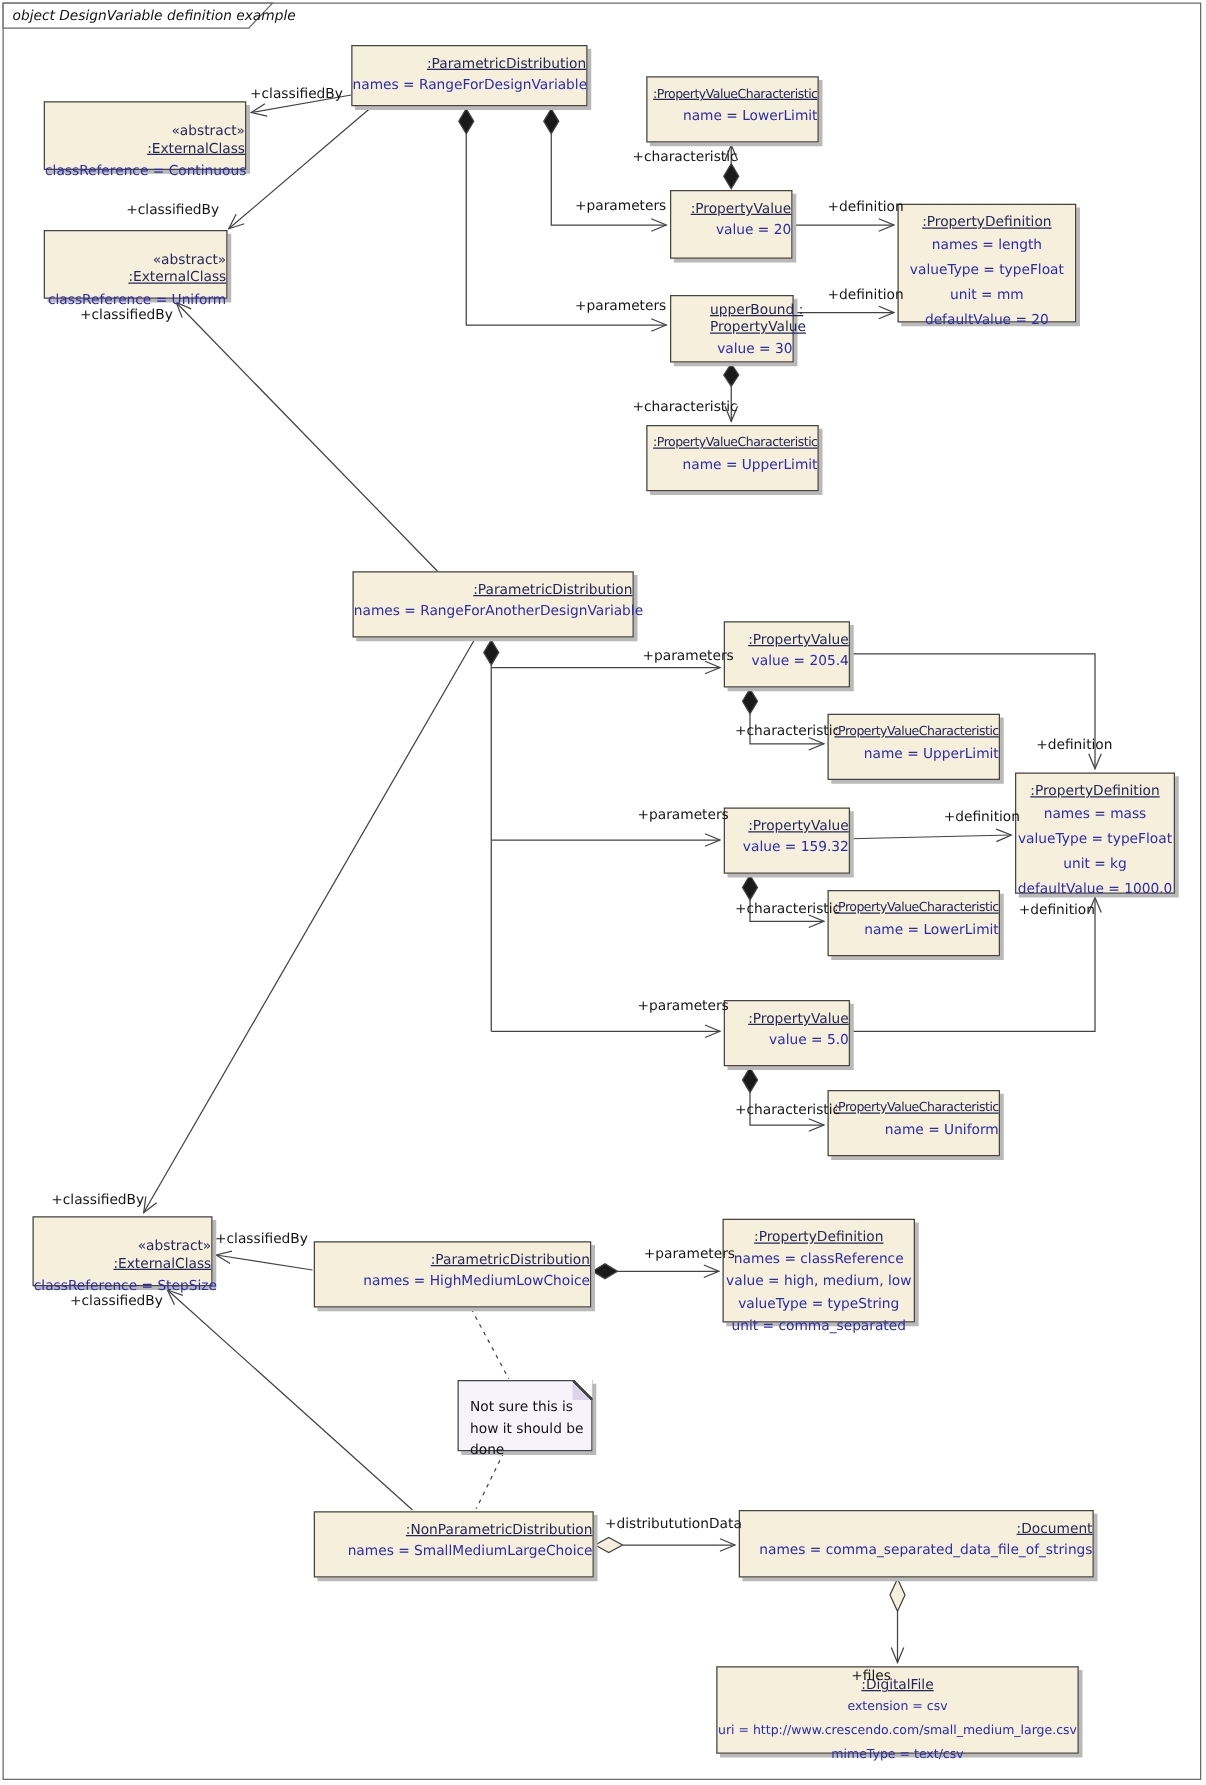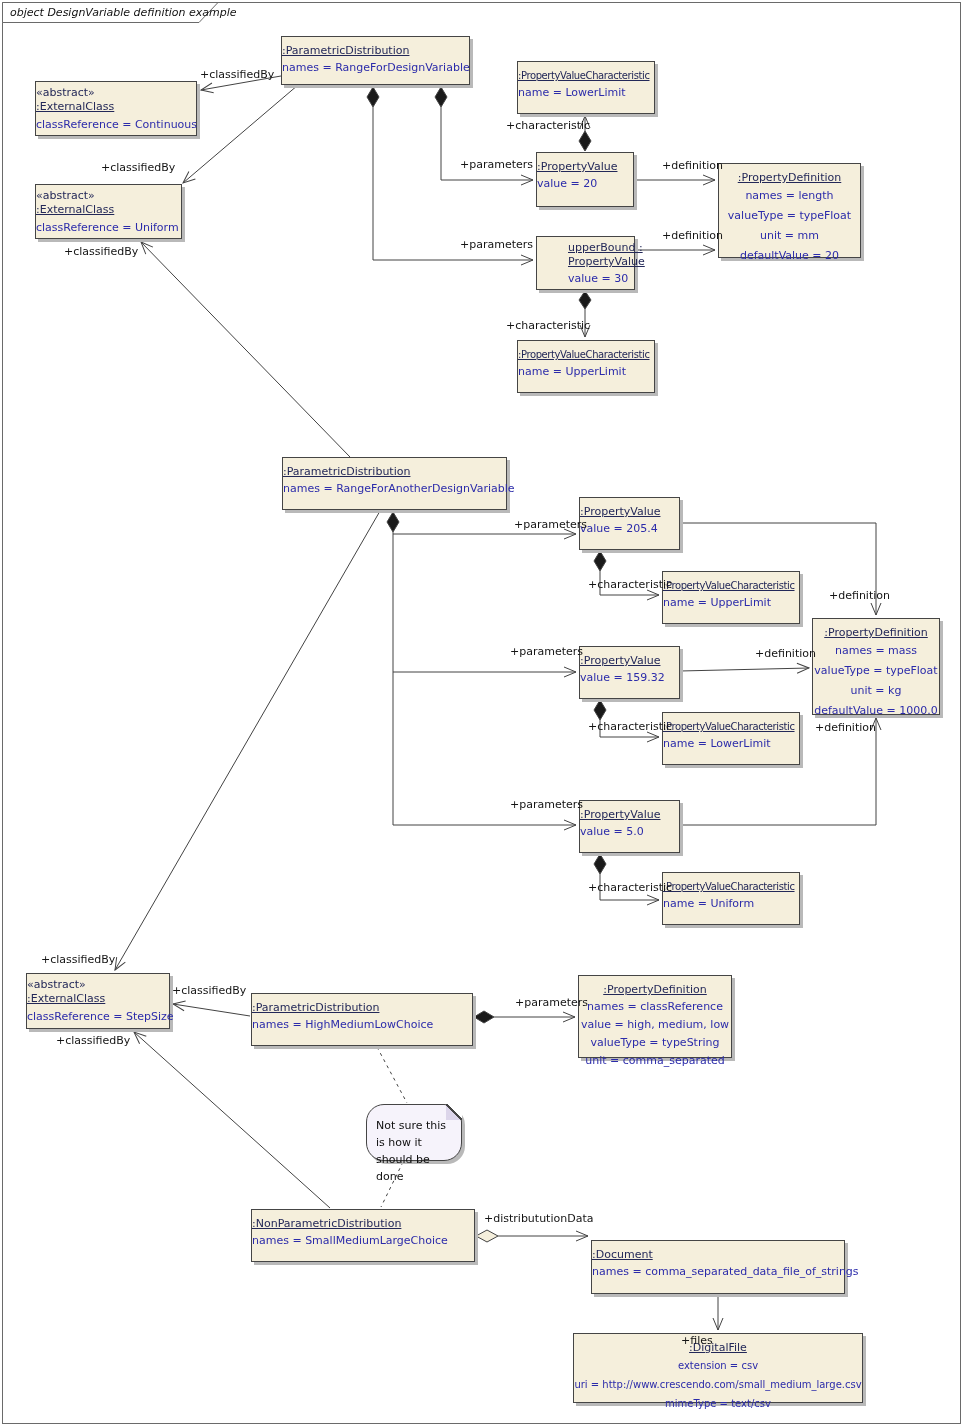--- a/index.html
+++ b/index.html
@@ -3,31 +3,31 @@
 <meta charset="utf-8">
 <style>
   html,body{margin:0;padding:0;background:#ffffff;}
   body{width:965px;height:1428px;position:relative;overflow:hidden;
        font-family:"DejaVu Sans",sans-serif;}
   .frame{position:absolute;left:2px;top:2px;width:959px;height:1422px;
          border:1px solid #6a6a6a;box-sizing:border-box;}
   .tab-label{position:absolute;left:10px;top:6px;font-size:11px;color:#111;white-space:nowrap;font-style:italic;}
   svg.layer{position:absolute;left:0;top:0;width:965px;height:1428px;}
   .node{position:absolute;background:#F5EFDC;border:1px solid #454545;
-        box-shadow:3px 3px 0 #b9b9b9;box-sizing:border-box;text-align:left;padding-top:6px;}
+        box-shadow:3px 3px 0 #b9b9b9;box-sizing:border-box;text-align:right;padding-top:6px;}
   .node .stereo{color:#232858;font-size:11px;line-height:13px;white-space:nowrap;}
   .node .title{color:#232858;font-size:11px;line-height:15px;text-decoration:underline;white-space:nowrap;}
   .node .attr{color:#2B2BAA;font-size:11px;line-height:16px;margin-top:2px;white-space:nowrap;}
   .node.tight .title{font-size:10px;letter-spacing:-0.4px;}
   .node.attrs-left{text-align:center;}
   .node.attrs-left .attr{text-align:center;padding-left:0;margin-top:2px;}
   .node.lh18 .attr{line-height:18px;}
   .node.lh17 .attr{line-height:17px;}
   .node.smalltxt .attr{font-size:10px;}
-  .node.stereo-box{padding-top:4px;}
+  .node.stereo-box{padding-top:16px;}
   .node.stereo-box .attr{margin-top:3px;}
   .node.two-title{padding-top:4px;padding-left:31px;}
   .node.two-title .title{line-height:14px;}
   .note{position:absolute;background:#F6F3FB;border:1px solid #454545;
         box-shadow:3px 3px 0 #b9b9b9;box-sizing:border-box;
         font-size:11px;color:#101010;line-height:17px;text-align:left;
         padding:12px 6px 0 9px;}
   .note .fold{position:absolute;top:-1px;right:-1px;width:16px;height:16px;
         background:linear-gradient(to bottom left,#ffffff 0 46%,#454545 46% 56%,#DCD5EA 56%);}
   .elabel{position:absolute;font-size:11px;color:#141414;white-space:nowrap;}
@@ -252,31 +252,31 @@
 </div>
 
 <div class="node attrs-left" style="left:578px;top:975px;width:154px;height:83px;">
   <div class="title">:PropertyDefinition</div>
   <div class="attr">names = classReference</div>
   <div class="attr">value = high, medium, low</div>
   <div class="attr">valueType = typeString</div>
   <div class="attr">unit = comma_separated</div>
 </div>
 
-<div class="note" style="left:366px;top:1104px;width:96px;height:57px;border-radius:18px;">
+<div class="note" style="left:366px;top:1104px;width:108px;height:57px;">
   <div class="fold"></div>
   <span>Not sure this is how it should be done</span>
 </div>
 
 <div class="node" style="left:251px;top:1209px;width:224px;height:53px;">
   <div class="title">:NonParametricDistribution</div>
   <div class="attr">names = SmallMediumLargeChoice</div>
 </div>
 
-<div class="node" style="left:591px;top:1240px;width:254px;height:54px;">
+<div class="node" style="left:591px;top:1208px;width:284px;height:54px;">
   <div class="title">:Document</div>
   <div class="attr">names = comma_separated_data_file_of_strings</div>
 </div>
 
 <div class="node attrs-left lh17 smalltxt" style="left:573px;top:1333px;width:290px;height:70px;">
   <div class="title">:DigitalFile</div>
   <div class="attr">extension = csv</div>
   <div class="attr">uri = http://www.crescendo.com/small_medium_large.csv</div>
   <div class="attr">mimeType = text/csv</div>
 </div>

